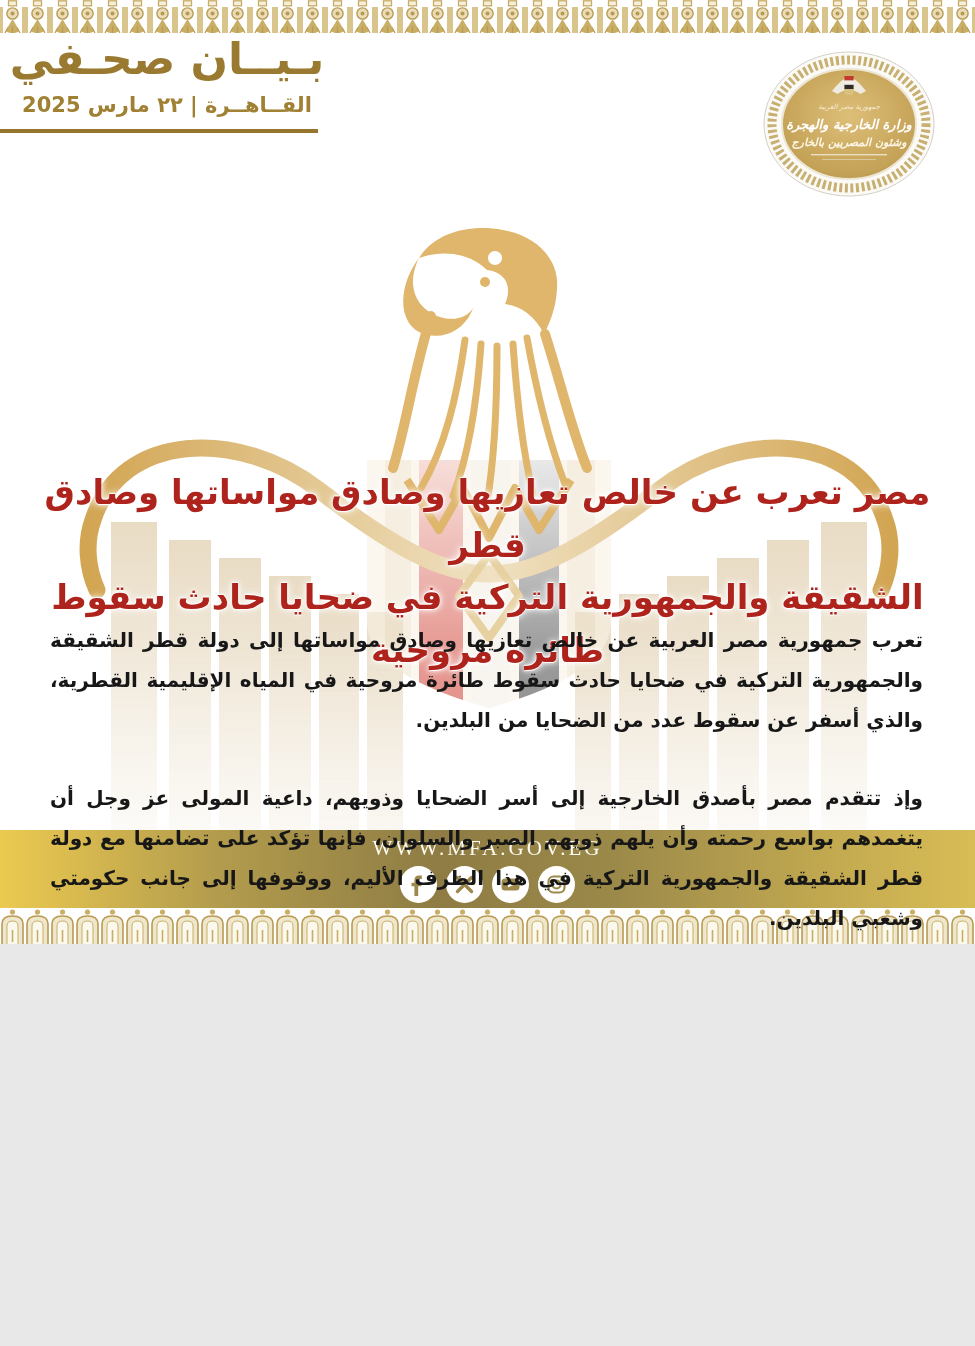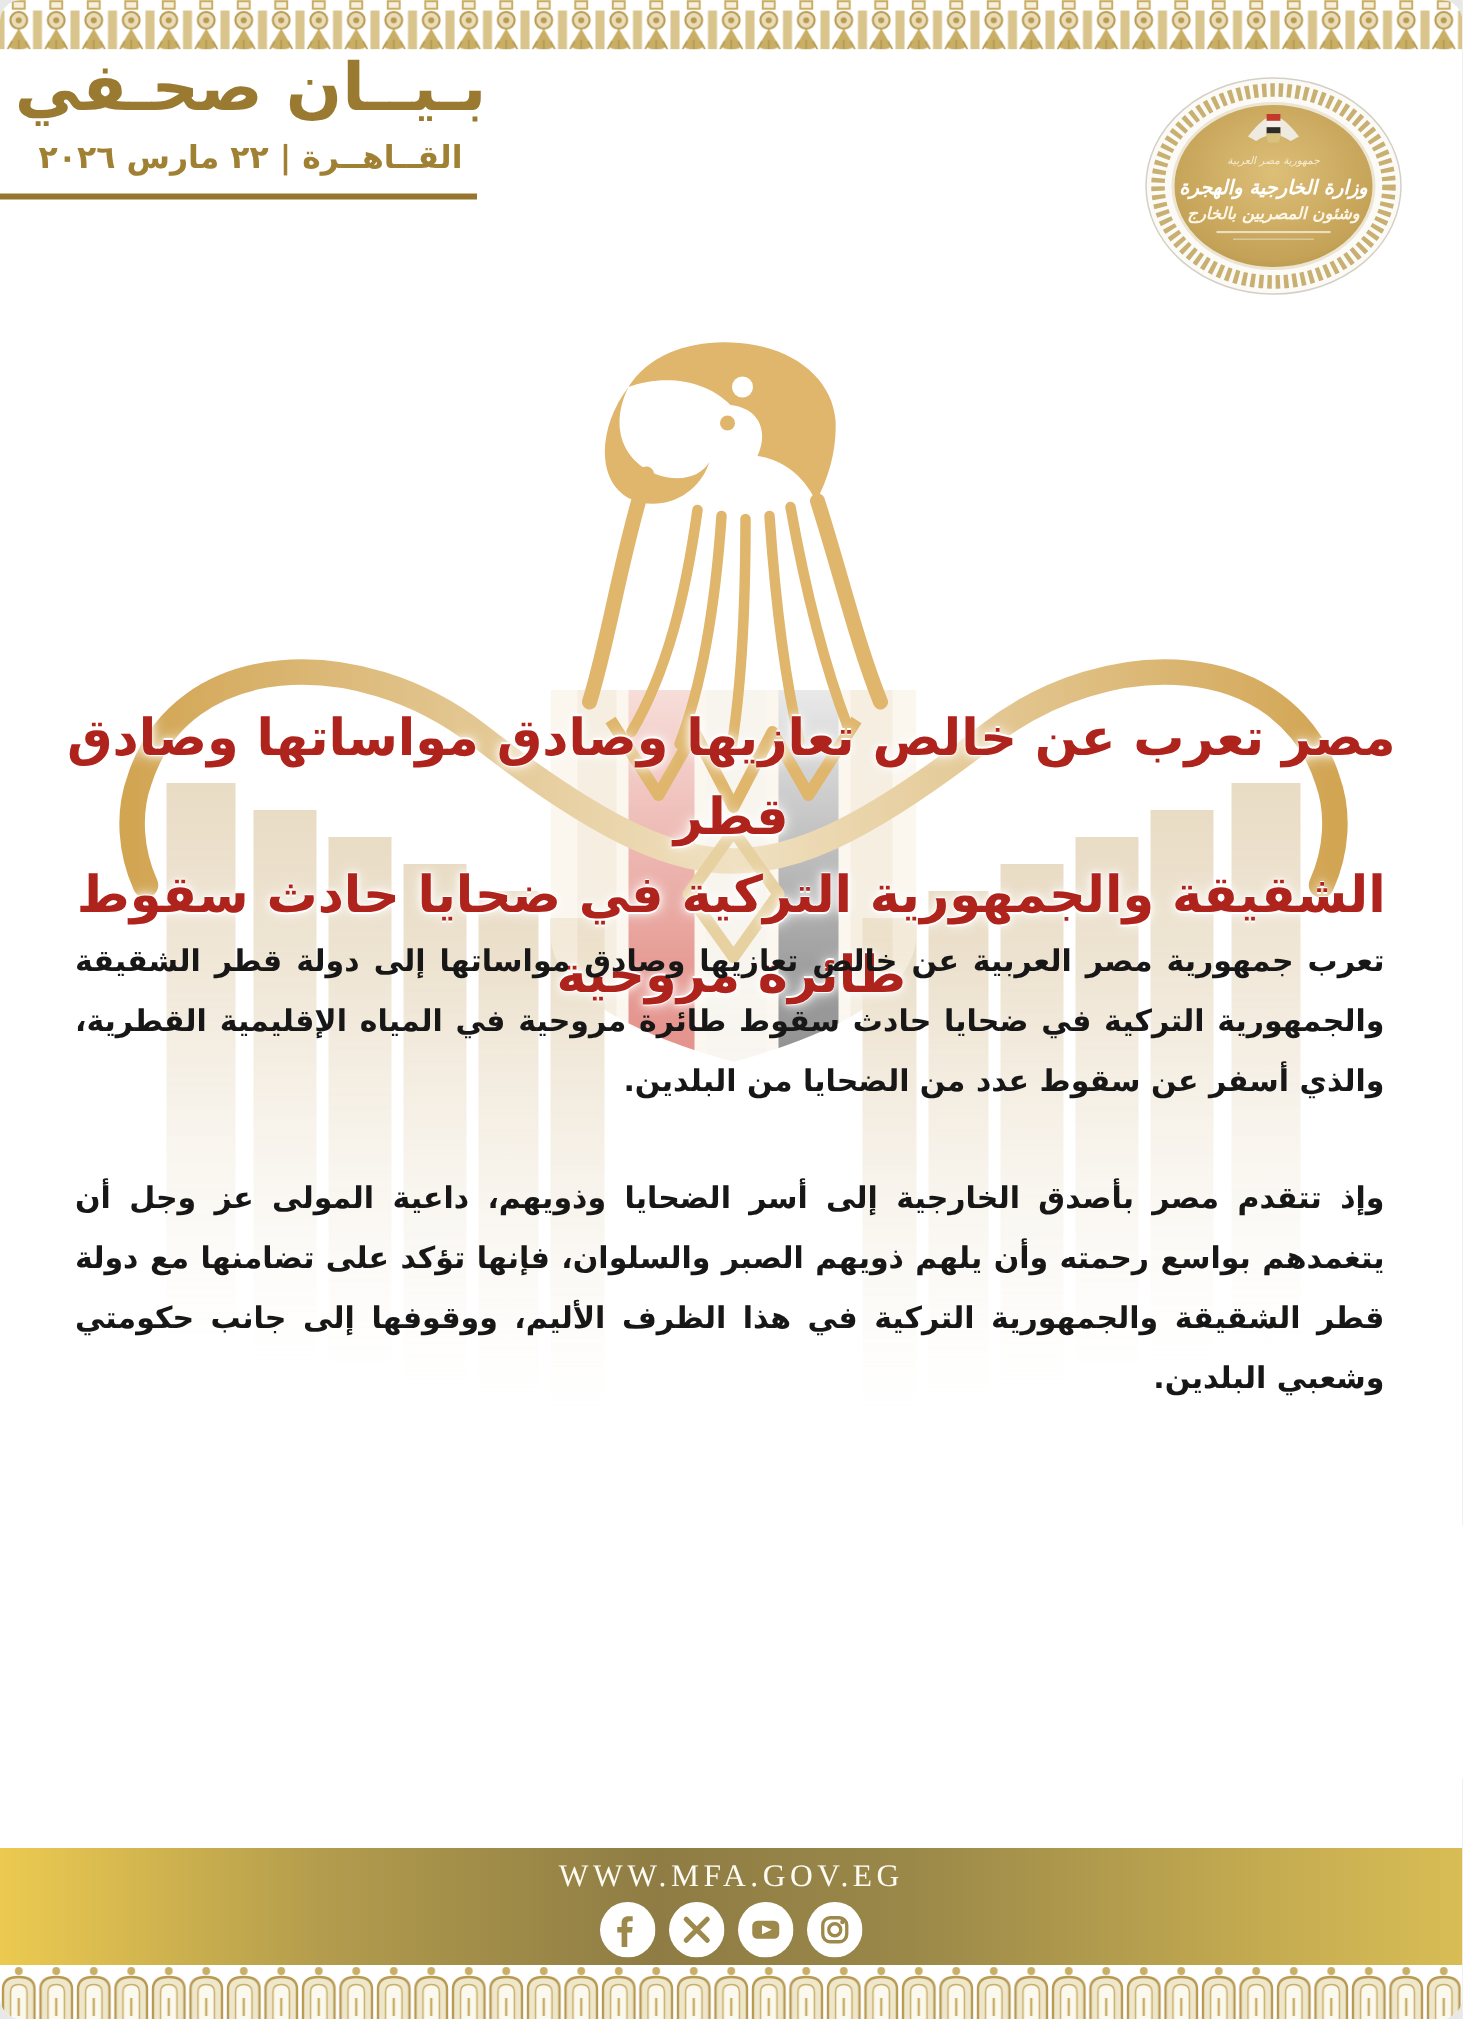--- a/index.html
+++ b/index.html
@@ -1,20 +1,19 @@
 <!DOCTYPE html>
 <html lang="ar"><head>
 <meta charset="utf-8">
 <style>
   html,body{margin:0;padding:0;background:#e8e8e8;}
   .page{
-    position:relative;width:975px;height:1346px;margin:0 auto;
+    position:relative;width:975px;height:944px;margin:0 auto;
     background:#ffffff;overflow:hidden;
     font-family:"DejaVu Sans",sans-serif;
-    border-radius:14px;
   }
   
   .orn-top{position:absolute;top:0;left:0;width:975px;height:33px;}
   .orn-bottom{position:absolute;bottom:0;left:0;width:975px;height:36px;}
   
   .title-block{position:absolute;top:34px;left:0;width:334px;text-align:center;direction:rtl;}
   .title-block h1{
     margin:0;font-size:44px;line-height:1.15;font-weight:700;
     color:#9a7a31;letter-spacing:0;
   }
@@ -69,21 +68,21 @@
           <path d="M12.5 19 L19.5 31 Q12.5 35.5 5.5 31 Z" fill="#c9ae66"></path>
           <path d="M5 33 L8 27.5 M12.5 33 L12.5 26.5 M20 33 L17 27.5" stroke="#b89a52" stroke-width="1.2"></path>
         </pattern>
       </defs>
       <rect width="975" height="33" fill="url(#pOrnTop)"></rect>
     </svg>
   </div>
 
   <div class="title-block">
     <h1>بـيــان صحـفي</h1>
-    <div class="dateline">القــاهــرة | ٢٢ مارس ٢٠٢٦</div>
+    <div class="dateline">القــاهــرة | ٢٢ مارس 2025</div>
   </div>
   <div class="title-rule"></div>
 
   <div class="seal">
     <svg width="174" height="148" viewBox="0 0 174 148">
       <defs>
         <radialGradient id="gSeal" cx="0.5" cy="0.42" r="0.75">
           <stop offset="0" stop-color="#debf78"></stop>
           <stop offset="0.7" stop-color="#c4a257"></stop>
           <stop offset="1" stop-color="#aa8941"></stop>

